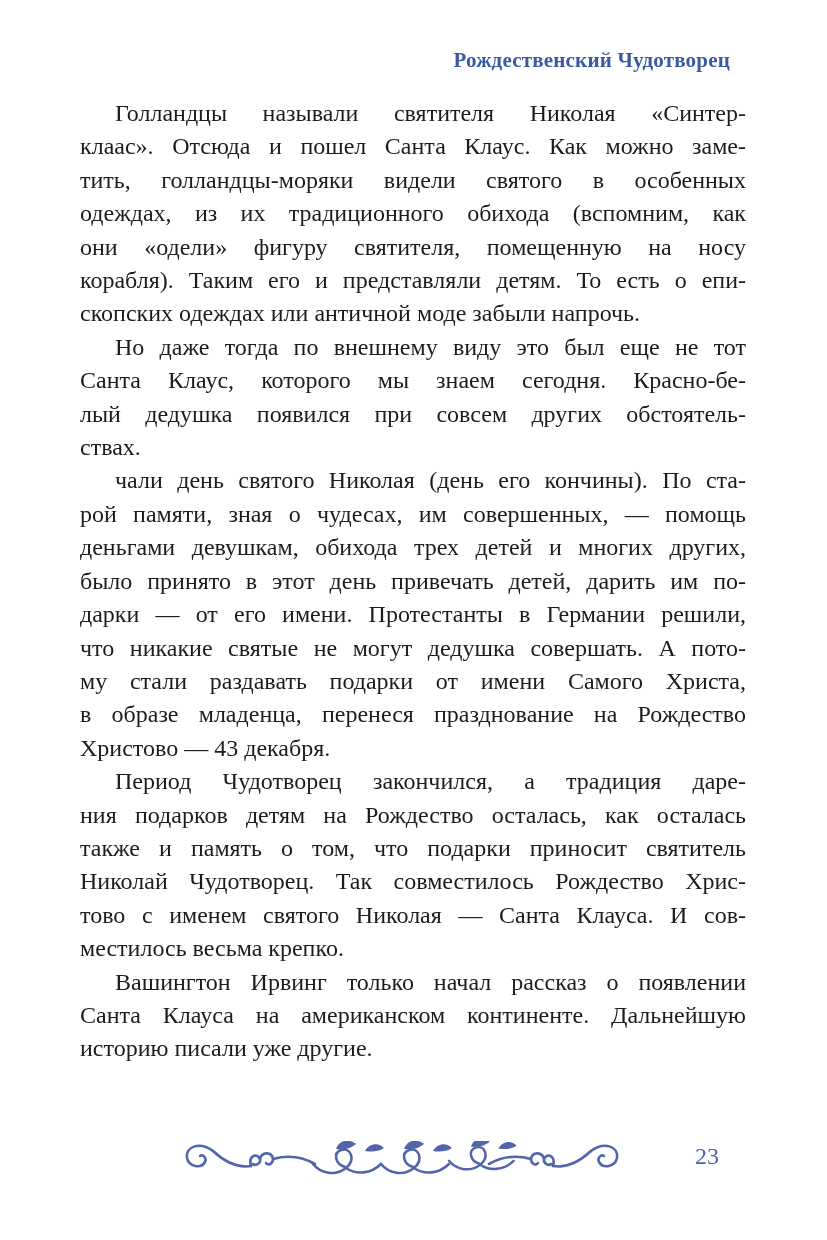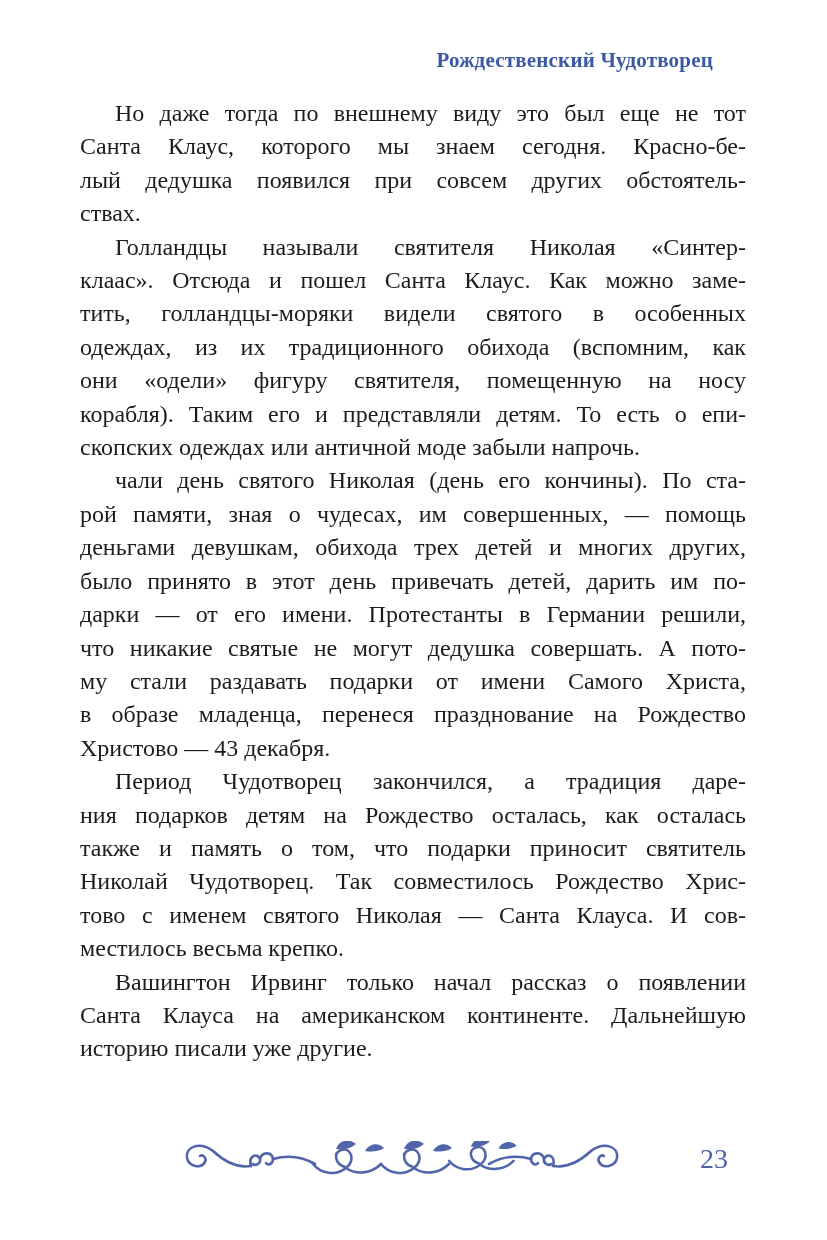--- a/index.html
+++ b/index.html
@@ -13,21 +13,21 @@
   body{
     width:827px;height:1240px;
     background:var(--bg);
     font-family:"Liberation Serif","DejaVu Serif",serif;
     position:relative;
     overflow:hidden;
   }
   .page{position:absolute;inset:0;}
   .running-head{
     position:absolute;
-    top:48px;right:114px;
+    top:48px;right:97px;
     font-size:21px;
     font-weight:bold;
     color:var(--header-blue);
     letter-spacing:0.2px;
   }
   .body-text{
     position:absolute;
     left:80px;top:97px;
     width:666px;
     color:var(--text-color);
@@ -49,47 +49,47 @@
     text-indent:35px;
   }
   .footer-ornament{
     position:absolute;
     top:1141px;left:183px;
     width:438px;height:40px;
   }
   .footer-ornament svg{display:block;width:438px;height:40px;}
   .page-number{
     position:absolute;
-    top:1143px;right:99px;
-    font-size:28px;
+    top:1143px;right:108px;
+    font-size:24px;
     color:var(--page-number-blue);
   }
 </style>
 </head>
 <body>
 
 <div class="page">
 
   <div class="running-head">Рождественский Чудотворец</div>
 
   <main class="body-text">
       <p class="para">
-        <span class="line">Но даже тогда по внешнему виду это был еще не тот</span>
-        <span class="line">Санта Клаус, которого мы знаем сегодня. Красно-бе-</span>
-        <span class="line">лый дедушка появился при совсем других обстоятель-</span>
-        <span class="line last">ствах.</span>
-      </p>
-      <p class="para">
         <span class="line">Голландцы называли святителя Николая «Синтер-</span>
         <span class="line">клаас». Отсюда и пошел Санта Клаус. Как можно заме-</span>
         <span class="line">тить, голландцы-моряки видели святого в особенных</span>
         <span class="line">одеждах, из их традиционного обихода (вспомним, как</span>
         <span class="line">они «одели» фигуру святителя, помещенную на носу</span>
         <span class="line">корабля). Таким его и представляли детям. То есть о епи-</span>
         <span class="line last">скопских одеждах или античной моде забыли напрочь.</span>
+      </p>
+      <p class="para">
+        <span class="line">Но даже тогда по внешнему виду это был еще не тот</span>
+        <span class="line">Санта Клаус, которого мы знаем сегодня. Красно-бе-</span>
+        <span class="line">лый дедушка появился при совсем других обстоятель-</span>
+        <span class="line last">ствах.</span>
       </p>
       <p class="para">
         <span class="line">чали день святого Николая (день его кончины). По ста-</span>
         <span class="line">рой памяти, зная о чудесах, им совершенных, — помощь</span>
         <span class="line">деньгами девушкам, обихода трех детей и многих других,</span>
         <span class="line">было принято в этот день привечать детей, дарить им по-</span>
         <span class="line">дарки — от его имени. Протестанты в Германии решили,</span>
         <span class="line">что никакие святые не могут дедушка совершать. А пото-</span>
         <span class="line">му стали раздавать подарки от имени Самого Христа,</span>
         <span class="line">в образе младенца, перенеся празднование на Рождество</span>

